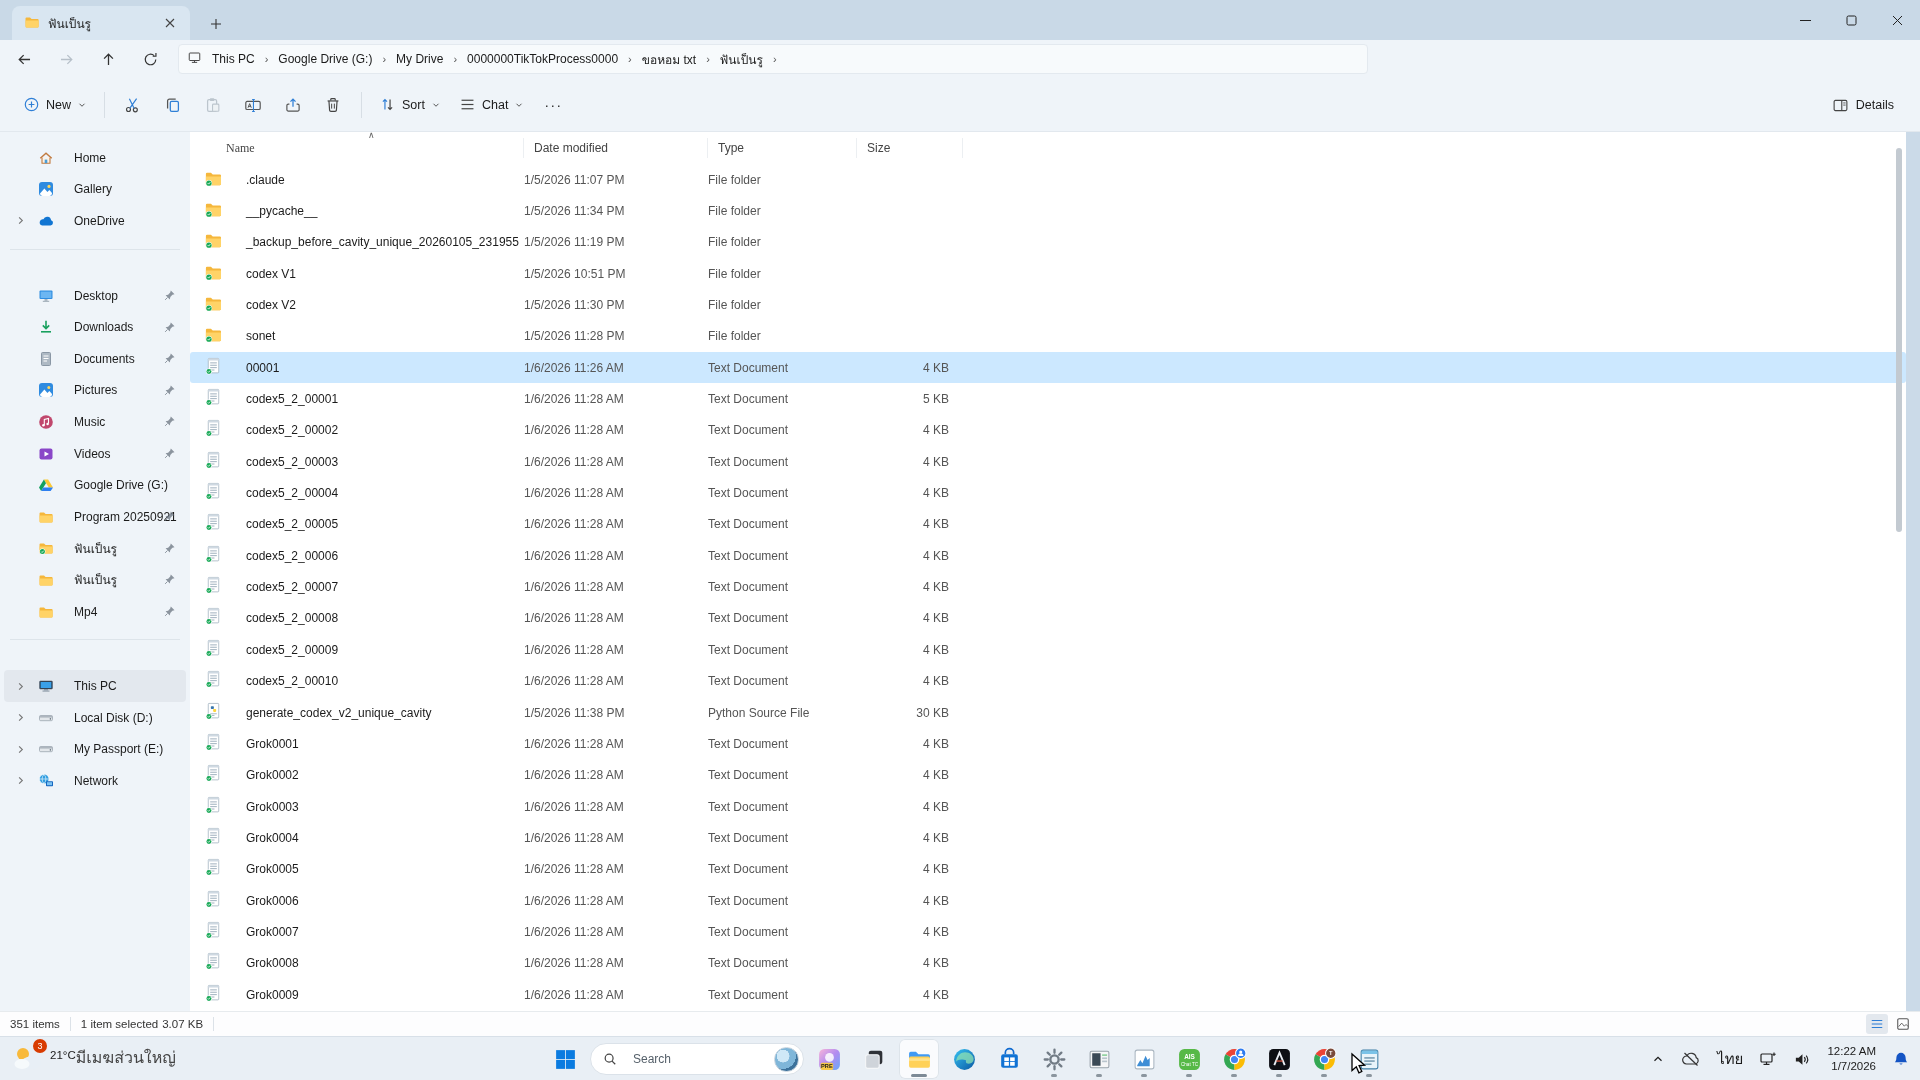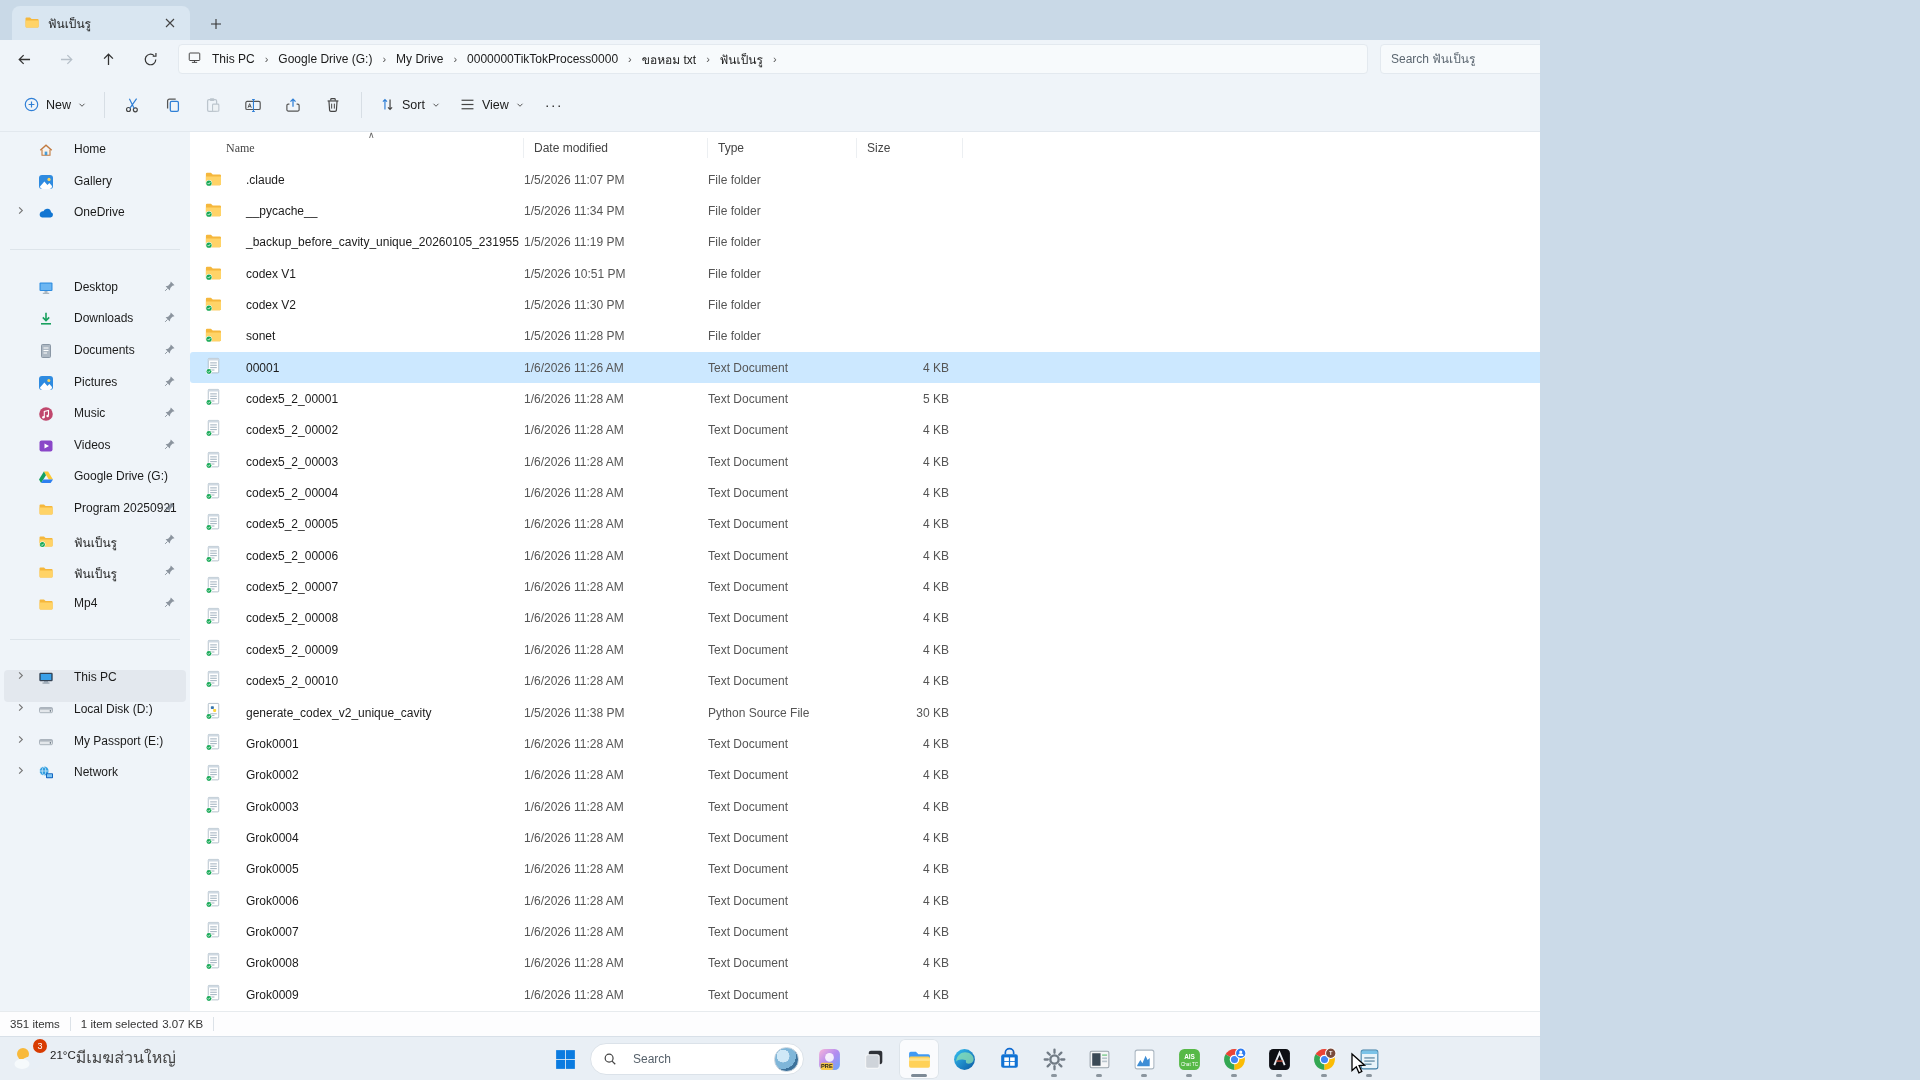--- a/index.html
+++ b/index.html
@@ -1,18 +1,18 @@
 <!DOCTYPE html>
 <html><head>
 <meta charset="utf-8">
 <style>
   * { margin:0; padding:0; box-sizing:border-box; }
   html,body { width:1920px; height:1080px; overflow:hidden; }
   body { font-family:"Liberation Sans", sans-serif; font-size:12px; color:#1b1b1b; background:#cbdae8; }
-  #root { position:relative; width:1540px; height:1080px; overflow:hidden; }
+  #root { position:relative; width:1920px; height:1080px; overflow:hidden; }
 
   
   .tabbar { position:absolute; left:0; top:0; width:1920px; height:40px; background:#c9d9e7; display:flex; align-items:flex-end; }
   .tab { margin-left:12px; width:178px; height:34px; background:#d9e6f1; border-radius:8px 8px 0 0; display:flex; align-items:center; padding:0 8px 0 12px; gap:8px; }
   .tab-title { flex:1; font-size:12px; color:#1b1b1b; white-space:nowrap; overflow:hidden; }
   .tab-close, .newtab-btn { width:24px; height:24px; display:flex; align-items:center; justify-content:center; border-radius:4px; color:#444; }
   .newtab-btn { margin-left:14px; margin-bottom:4px; }
   .win-controls { position:absolute; right:0; top:0; height:40px; display:flex; }
   .win-btn { width:46px; height:40px; display:flex; align-items:center; justify-content:center; }
   .win-btn svg { display:block; }
@@ -32,21 +32,21 @@
   .cmd-group { display:flex; align-items:center; }
   .cmd-btn { height:36px; display:flex; align-items:center; gap:6px; padding:0 9px; border-radius:4px; color:#1b1b1b; }
   .cmd-btn.icon-only { width:40px; justify-content:center; }
   .cmd-sep { width:1px; height:26px; background:#d7dee5; margin:0 8px; }
   .cmd-label { font-size:12.5px; }
   .cmd-more { font-size:15px; letter-spacing:1px; color:#333; }
   .details-btn { position:absolute; right:16px; top:9px; height:36px; display:flex; align-items:center; gap:7px; padding:0 10px; border-radius:4px; }
 
   
   .sidebar { position:absolute; left:0; top:132px; width:190px; height:879px; background:#eff4f9; padding-top:10px; overflow:hidden; }
-  .side-item { height:31.6px; display:flex; padding-left:6px; border-radius:4px; margin:0 4px; position:relative;gap:8px; }
+  .side-item { height:31.6px; display:flex; align-items:center; padding-left:6px; border-radius:4px; margin:0 4px; position:relative;gap:8px; }
   .side-item.selected { background:#e3e8ee; }
   .side-item .tw { width:20px; display:flex; justify-content:center; }
   .side-item .si { width:18px; height:16px; margin-right:10px; display:flex; align-items:center; }
   .side-item .si svg { width:16px; height:16px; }
   .side-item .sl { font-size:12px; color:#1b1b1b; white-space:nowrap; }
   .side-item .pin { position:absolute; right:10px; width:13px; height:13px; opacity:.75; }
   .side-item .pin svg { width:13px; height:13px; }
   .side-divider { height:1px; background:#dde4ea; margin:12px 10px; }
   .side-gap { height:18px; }
 
@@ -177,27 +177,20 @@
           <span class="crumb">My Drive</span>
           <span class="crumb-sep">›</span>
           <span class="crumb">0000000TikTokProcess0000</span>
           <span class="crumb-sep">›</span>
           <span class="crumb">ขอหอม txt</span>
           <span class="crumb-sep">›</span>
           <span class="crumb">ฟันเป็นรู</span>
           <span class="crumb-sep">›</span>
         </span>
     </div>
-    <div class="search-bar">
-      <input readonly="" placeholder="Search ฟันเป็นรู" style="">
-      <span><svg width="14" height="14" viewBox="0 0 16 16">
-            <circle cx="7" cy="7" r="4.5" fill="none" stroke="#555" stroke-width="1.3"></circle>
-            <line x1="10.4" y1="10.4" x2="14" y2="14" stroke="#555" stroke-width="1.3"></line>
-          </svg></span>
-    </div>
   </div>
 
   <div class="cmdbar">
     <div class="cmd-group" style="margin-left:14px;">
       <span class="cmd-btn">
         <svg width="17" height="17" viewBox="0 0 20 20">
             <circle cx="10" cy="10" r="7.3" fill="none" stroke="#2f7fd6" stroke-width="1.4"></circle>
             <path d="M10 6.6 v6.8 M6.6 10 h6.8" stroke="#2f7fd6" stroke-width="1.4"></path>
           </svg>
         <span class="cmd-label">New</span>
@@ -259,21 +252,21 @@
           </svg>
       </span>
       <span class="cmd-btn">
         <svg width="17" height="17" viewBox="0 0 20 20">
             <g stroke="#444" stroke-width="1.4">
               <line x1="3" y1="5" x2="17" y2="5"></line>
               <line x1="3" y1="10" x2="17" y2="10"></line>
               <line x1="3" y1="15" x2="17" y2="15"></line>
             </g>
           </svg>
-        <span class="cmd-label">View</span>
+        <span class="cmd-label">Chat</span>
         <svg width="10" height="10" viewBox="0 0 12 12">
             <path d="M3 4.5 L6 7.5 L9 4.5" stroke="#555" stroke-width="1.2" fill="none"></path>
           </svg>
       </span>
       <span class="cmd-btn icon-only">
           <span class="cmd-more">···</span>
         </span>
     </div>
     <span class="details-btn">
       <svg width="17" height="17" viewBox="0 0 20 20">

